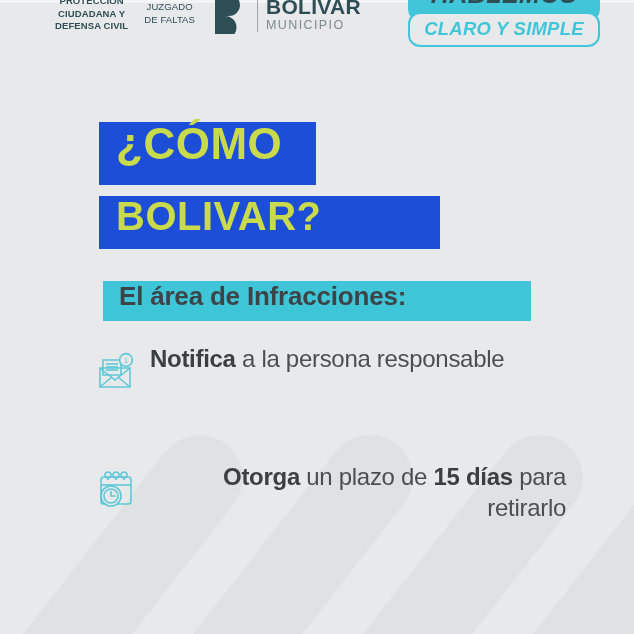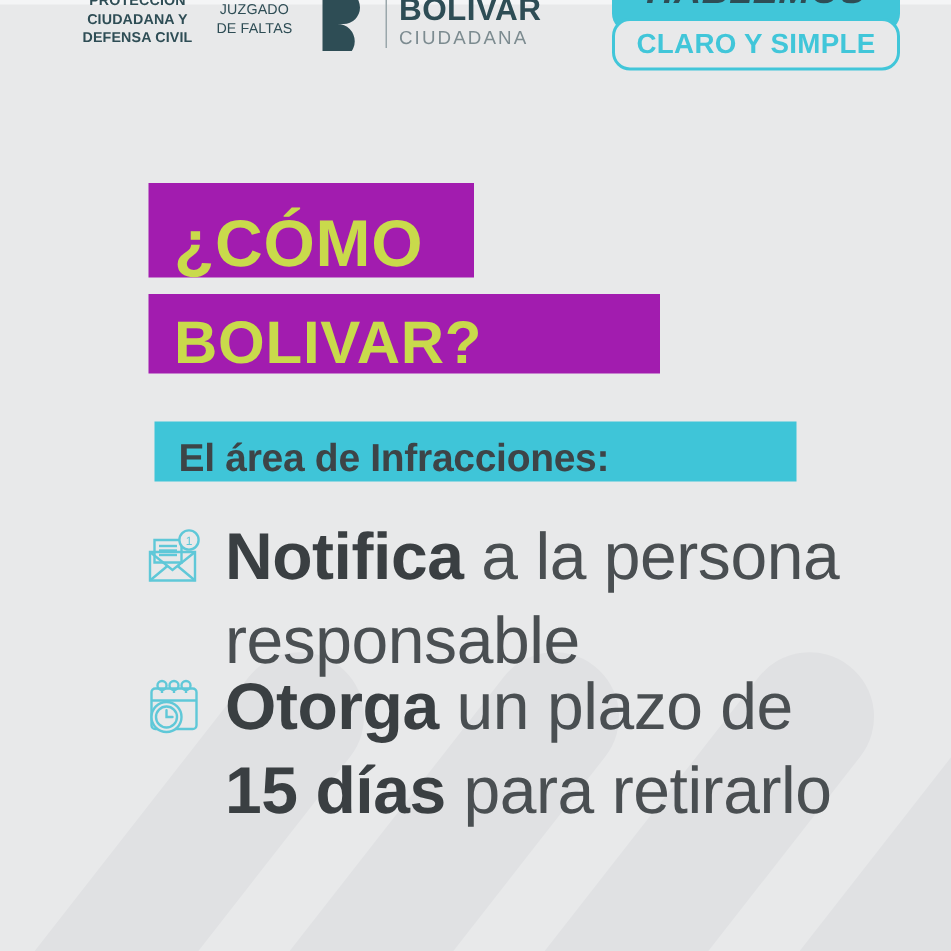--- a/index.html
+++ b/index.html
@@ -144,28 +144,29 @@
     border-radius: 12px;
     background: #e8e9ea;
     padding: 4px 8px 5px 8px;
     text-align: center;
   }
   .hablemos-bottom span {
     color: #41c6d9;
     font-size: 18.5px;
     font-weight: bold;
     letter-spacing: .2px;
+    font-style: italic;
   }
 
   
   .headline-block {
     position: absolute;
-    background: #a21caf;
-    display: flex;
-    align-items: flex-end;
+    background: #1d4ed8;
+    display: flex;
+    align-items: flex-start;
   }
   .headline-block span {
     color: #c9da4b;
     font-weight: bold;
     letter-spacing: .5px;
     line-height: 1;
   }
   #hl1 {
     left: 99px;
     top: 122px;
@@ -185,54 +186,55 @@
 
   
   .subtitle-bar {
     position: absolute;
     left: 103px;
     top: 281px;
     width: 428px;
     height: 40px;
     background: #3fc5d8;
     display: flex;
-    align-items: flex-end;
+    align-items: flex-start;
     padding-left: 16px;
     box-sizing: border-box;
   }
   .subtitle-bar span {
     color: #3d4447;
     font-size: 26px;
     font-weight: bold;
     letter-spacing: -0.2px;
   }
 
   
   .bullet {
     position: absolute;
     left: 96px;
     width: 470px;
     display: flex;
     align-items: flex-start;
     gap: 10px;
   }
   #bullet1 { top: 344px; }
-  #bullet2 { top: 444px; }
+  #bullet2 { top: 462px; }
   .bullet-icon {
     flex: 0 0 auto;
     width: 44px;
     height: 44px;
     margin-top: 6px;
   }
   .bullet-text {
     color: #4a4f52;
-    font-size: 44px;
+    font-size: 24px;
     line-height: 1.28;
     letter-spacing: -0.3px;
     padding-top: 0px;
+    text-align: right;
   }
   .bullet-text b {
     color: #3a3f42;
     font-weight: bold;
   }
 </style>
 </head>
 <body>
 
 <div id="poster">
@@ -259,21 +261,21 @@
 
       <div class="logo-bolivar">
         <div class="bolivar-mark">
           <svg width="36" height="40" viewBox="0 0 36 40" xmlns="http://www.w3.org/2000/svg">
             <path d="M2 0 h14 a11 11 0 0 1 0 22 h-4 a11.5 11.5 0 0 1 0 23 H2 Z" fill="#2e4d55"></path>
           </svg>
         </div>
         <div class="bolivar-divider"></div>
         <div class="bolivar-words">
           <span class="bolivar-name">BOLIVAR</span>
-          <span class="bolivar-sub">CIUDADANA</span>
+          <span class="bolivar-sub">MUNICIPIO</span>
         </div>
       </div>
     </div>
 
     <div class="hablemos-badge">
       <div class="hablemos-top">
         <span>HABLEMOS</span>
       </div>
       <div class="hablemos-bottom">
         <span>CLARO Y SIMPLE</span>

